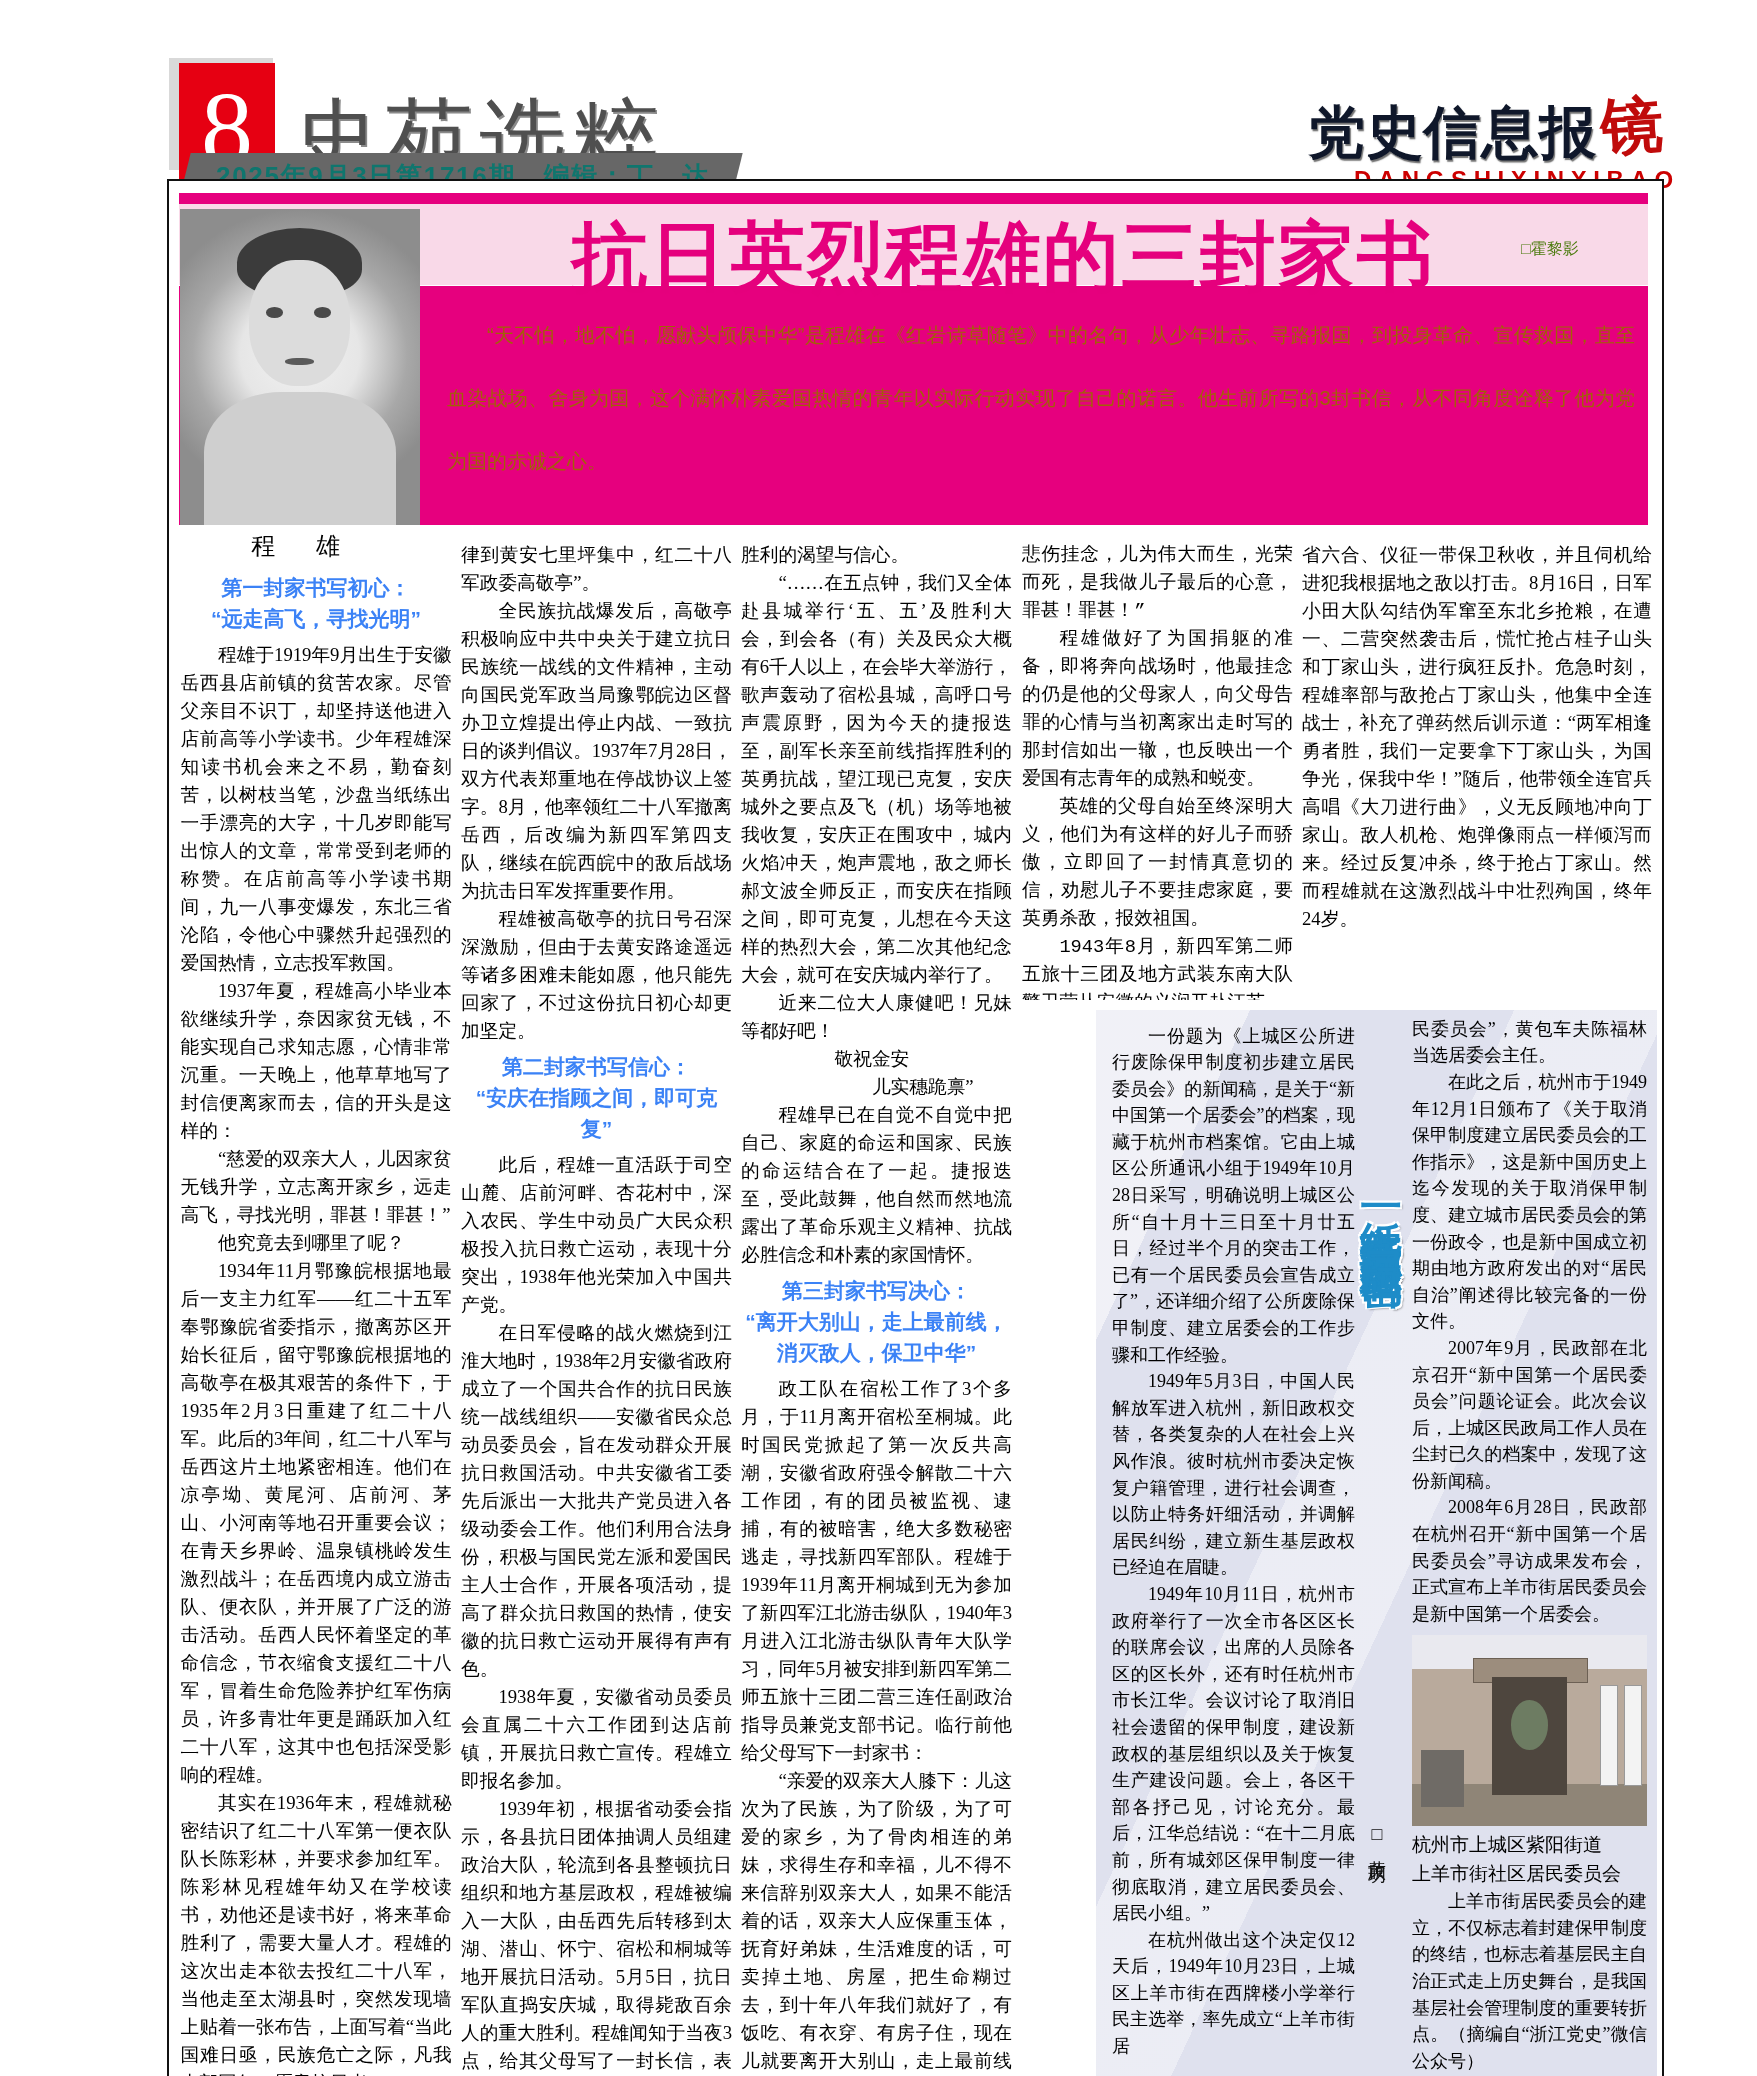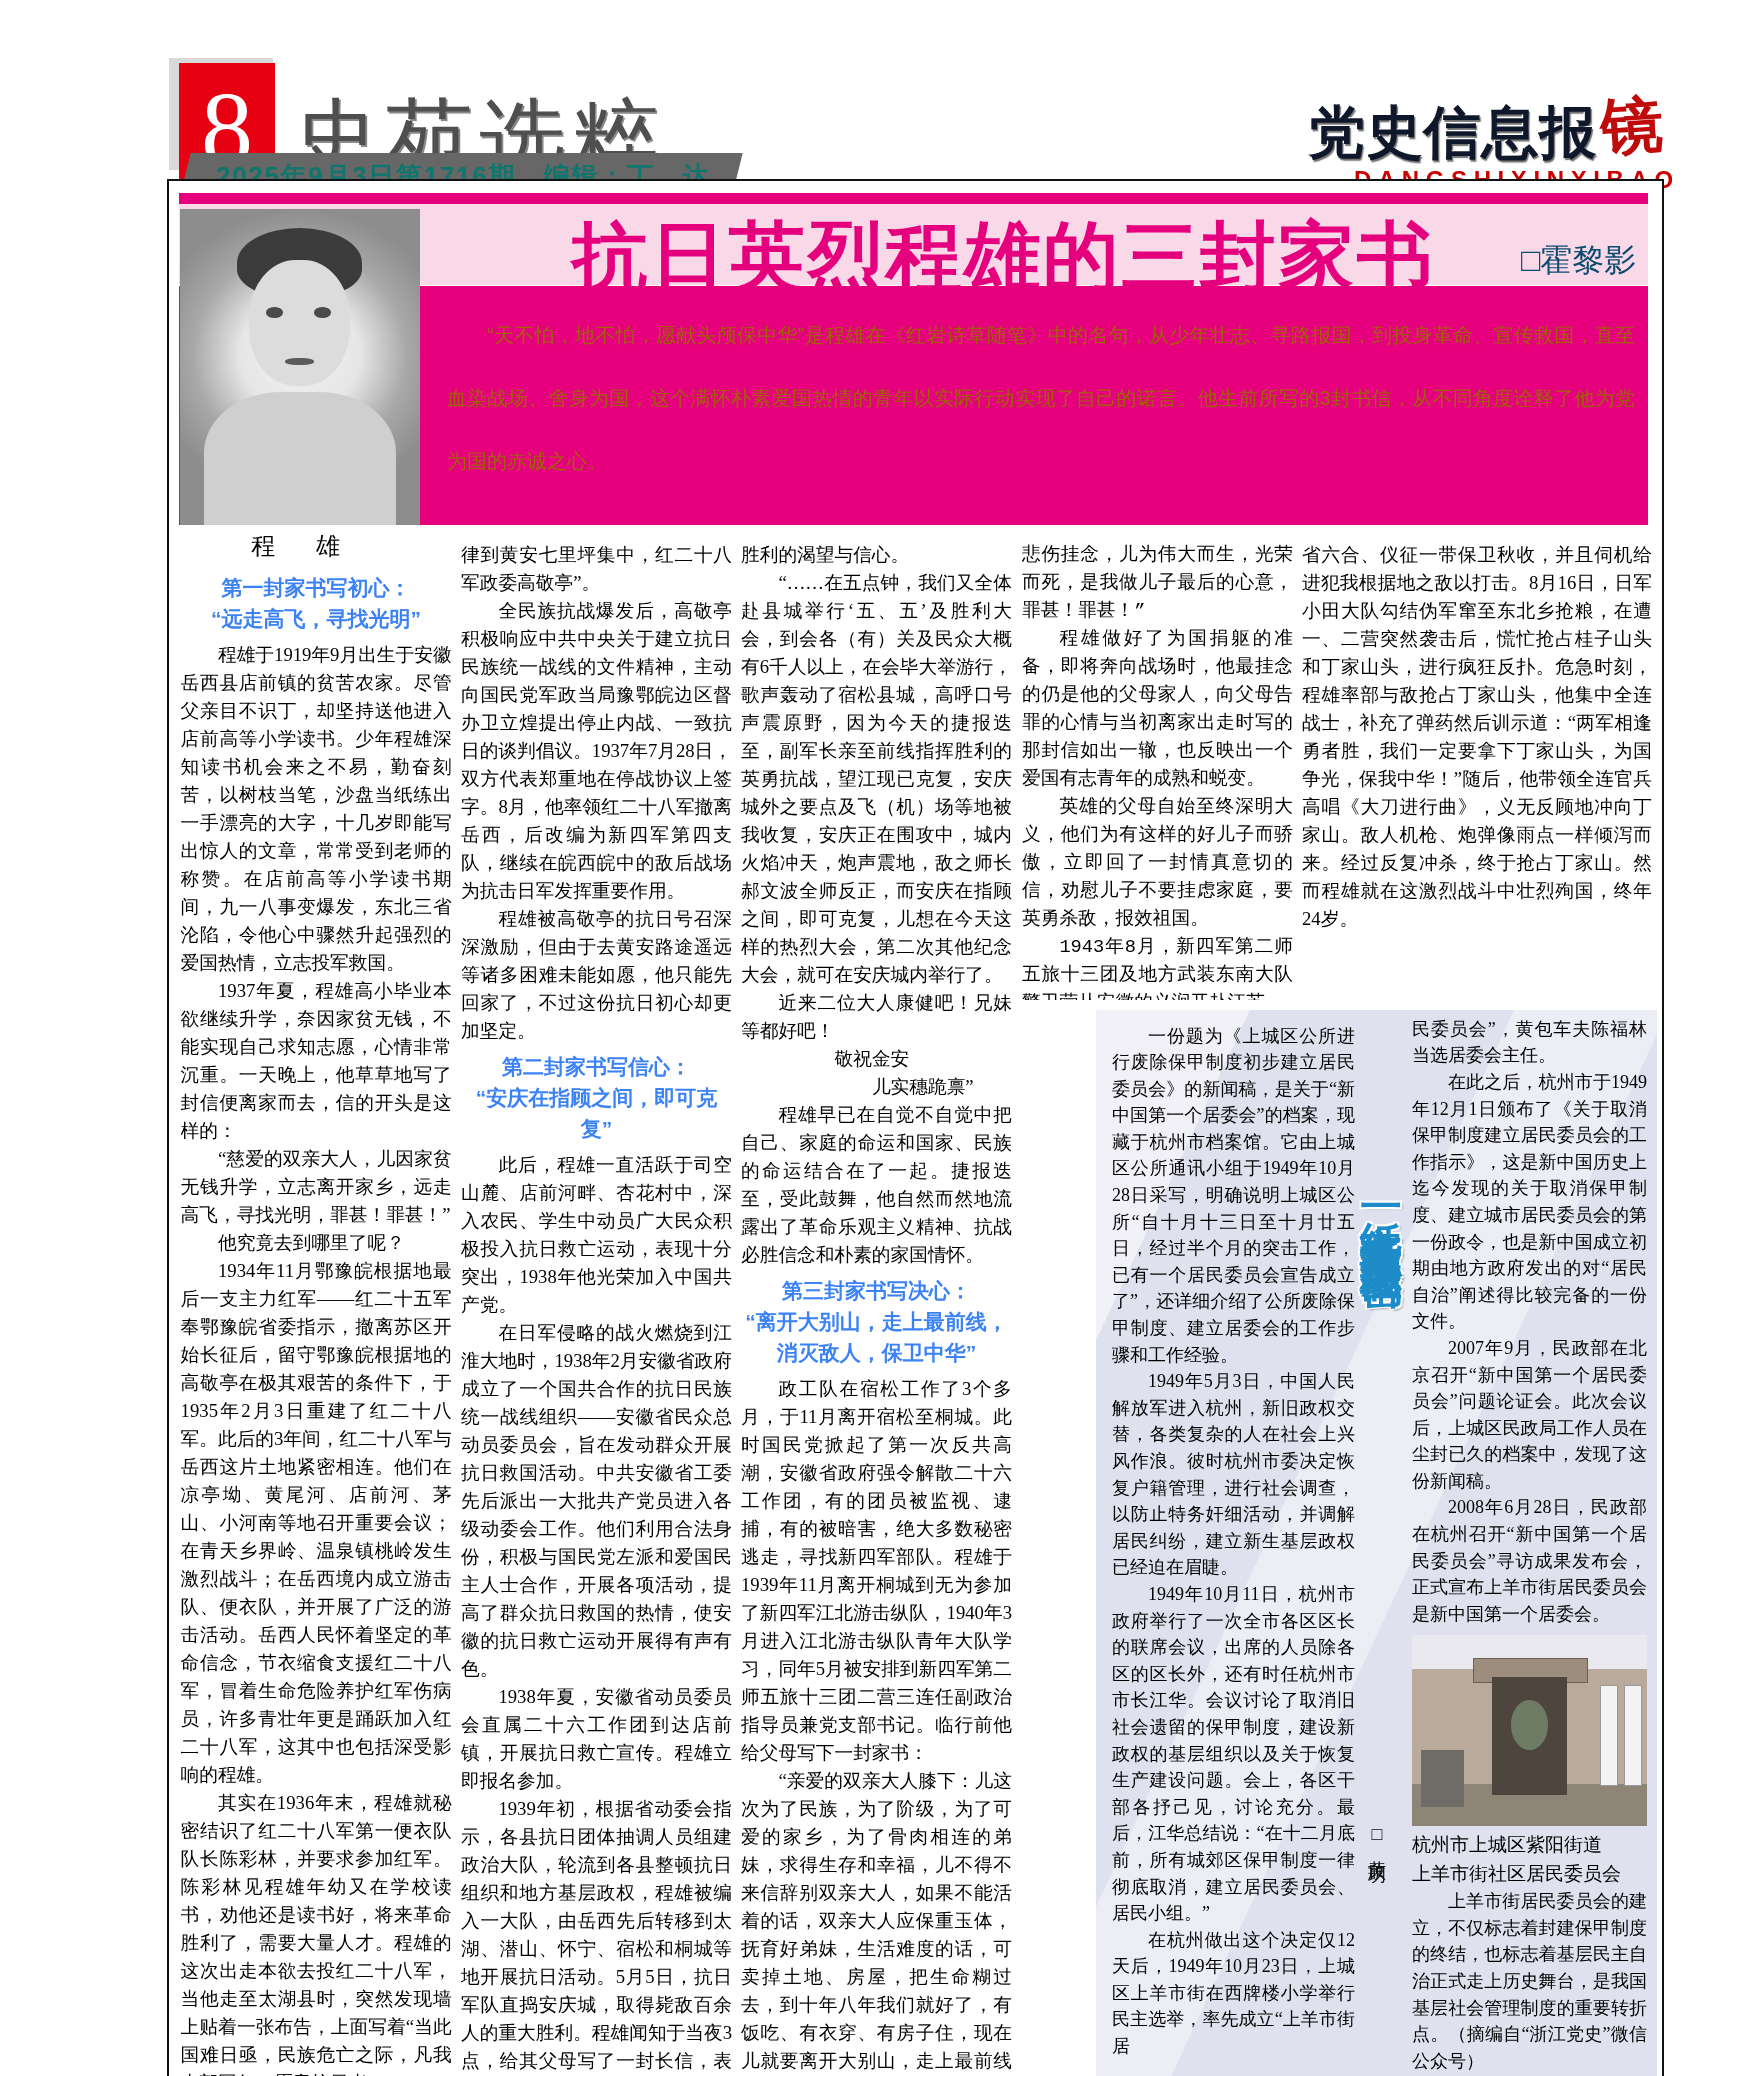--- a/index.html
+++ b/index.html
@@ -25,21 +25,21 @@
                display:inline-block;vertical-align:bottom;margin-left:2.5px;text-shadow:-0.8px -0.8px 0 #fff,0.8px 1.2px 0.8px #6f6f6f;}
   .mast-pinyin{position:absolute;left:46px;top:71px;color:#cc0000;font-size:24px;font-weight:bold;
                font-family:"Liberation Sans",sans-serif;letter-spacing:6.6px;}
   
   .main-box{position:absolute;left:167px;top:179px;width:1493px;height:1993px;border:2.5px solid #111;background:#fff;}
   .bar-top{position:absolute;left:10px;top:11.6px;width:1469px;height:11.6px;background:#e6007e;}
   .pink-area{position:absolute;left:10px;top:23px;width:1469px;height:81px;background:#f9d9e8;}
   .magenta-band{position:absolute;left:10px;top:105px;width:1469px;height:239px;background:#e6007e;}
   .story-title{position:absolute;left:274px;top:26px;width:1121px;text-align:center;color:#e5007d;
                font-size:76px;font-weight:bold;font-family:Liberation Serif, serif;letter-spacing:2.5px;white-space:nowrap;}
-  .story-author{position:absolute;left:1352px;top:58px;font-size:32px;color:#0c4a6e;font-family:"Liberation Sans",sans-serif;}
+  .story-author{position:absolute;left:1352px;top:58px;font-size:16px;color:#4d7c0f;font-family:"Liberation Sans",sans-serif;}
   .lede{position:absolute;left:278px;top:123px;width:1188px;color:#a16207;font-size:20px;line-height:63px;
         text-align:justify;font-family:"Liberation Sans",sans-serif;}
   .lede p{margin:0;text-indent:2em;}
   
   .portrait{position:absolute;left:10.8px;top:28px;width:240px;height:316px;
             background:radial-gradient(ellipse 62% 46% at 50% 46%, #f2f2f2 0%, #e6e6e6 40%, #a8a8a8 72%, #8d8d8d 100%);overflow:hidden;}
   .portrait .hair{position:absolute;left:24%;top:6%;width:52%;height:22%;background:#3b3b3b;border-radius:50% 50% 40% 40%;}
   .portrait .face{position:absolute;left:29%;top:16%;width:42%;height:40%;background:#dcdcdc;border-radius:46%;}
   .portrait .eye1{position:absolute;left:36%;top:31%;width:7%;height:3.4%;background:#4a4a4a;border-radius:50%;}
   .portrait .eye2{position:absolute;left:56%;top:31%;width:7%;height:3.4%;background:#4a4a4a;border-radius:50%;}

